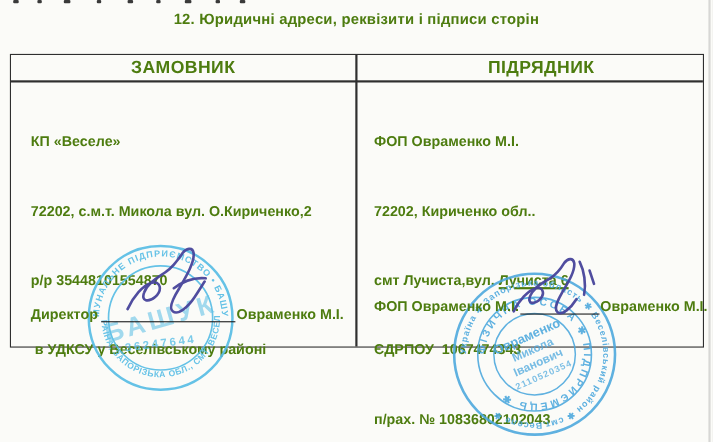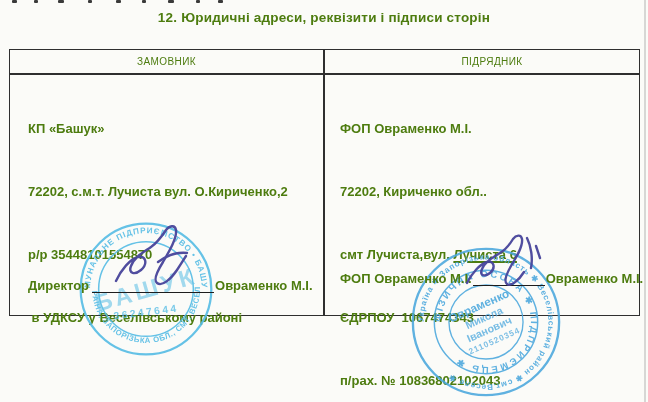--- a/index.html
+++ b/index.html
@@ -15,21 +15,21 @@
   }
   
   .reqtable{
     position:absolute;left:9px;top:49px;width:629px;height:265px;
     border:1.8px solid #2f2f2f;
   }
   .vline{position:absolute;left:313px;top:0;bottom:0;width:1.8px;background:#2f2f2f;}
   .hline{position:absolute;left:0;right:0;top:23px;height:1.8px;background:#2f2f2f;}
   .hdr{
     position:absolute;top:0;height:23px;display:flex;align-items:center;justify-content:center;
-    font-size:10px;font-weight:400;letter-spacing:.4px;
+    font-size:16px;font-weight:700;letter-spacing:.4px;
   }
   .hdr.left{left:0;width:313px;}
   .hdr.right{left:315px;right:15px;padding-left:35px;}
   .lines{position:absolute;font-size:13px;font-weight:700;line-height:21px;white-space:pre;}
   .lines.cust{left:18px;top:26px;}
   .lines.contr{left:330px;top:26px;}
   .street-underline{text-decoration:underline;text-decoration-thickness:1.5px;text-underline-offset:2px;}
   .sig-row{
     position:absolute;display:flex;align-items:center;z-index:4;
     font-size:13px;font-weight:700;white-space:pre;
@@ -67,22 +67,22 @@
   <div class="title">12. Юридичні адреси, реквізити і підписи сторін</div>
 
   <div class="reqtable">
     <div class="vline"></div>
     <div class="hline"></div>
 
     <div class="hdr left">ЗАМОВНИК</div>
     <div class="hdr right">ПІДРЯДНИК</div>
 
     <div class="lines cust">
-      <div>КП «Башук»</div>
-      <div>72202, с.м.т. Лучиста вул. О.Кириченко,2</div>
+      <div>КП «Веселе»</div>
+      <div>72202, с.м.т. Микола вул. О.Кириченко,2</div>
       <div>р/р 35448101554870</div>
       <div> в УДКСУ у Веселівському районі</div>
       
     </div>
     <div class="sig-row cust">
       <span>Директор</span>
       <span class="sig-underline cust"></span>
       <span>Овраменко М.І.</span>
     </div>
 

